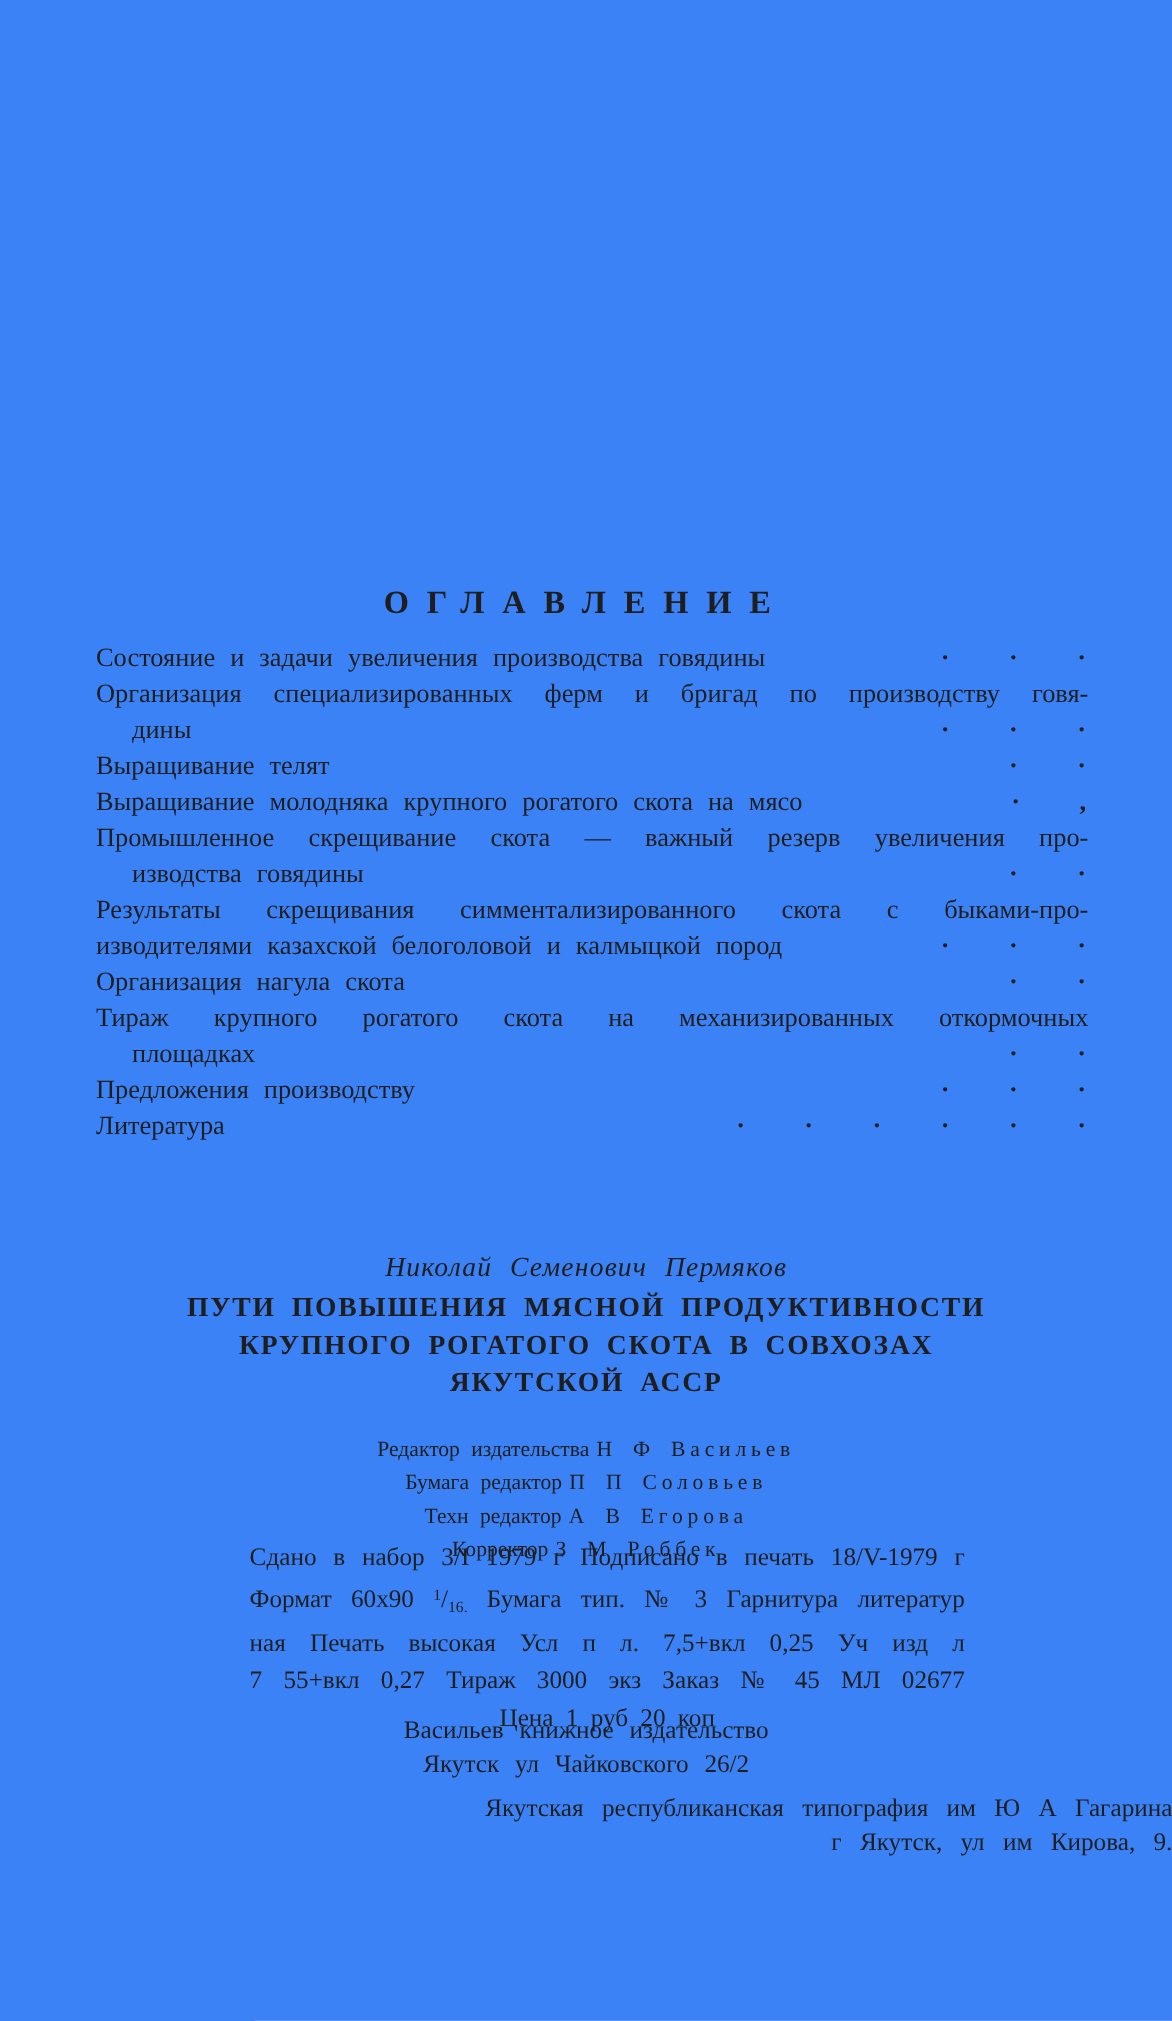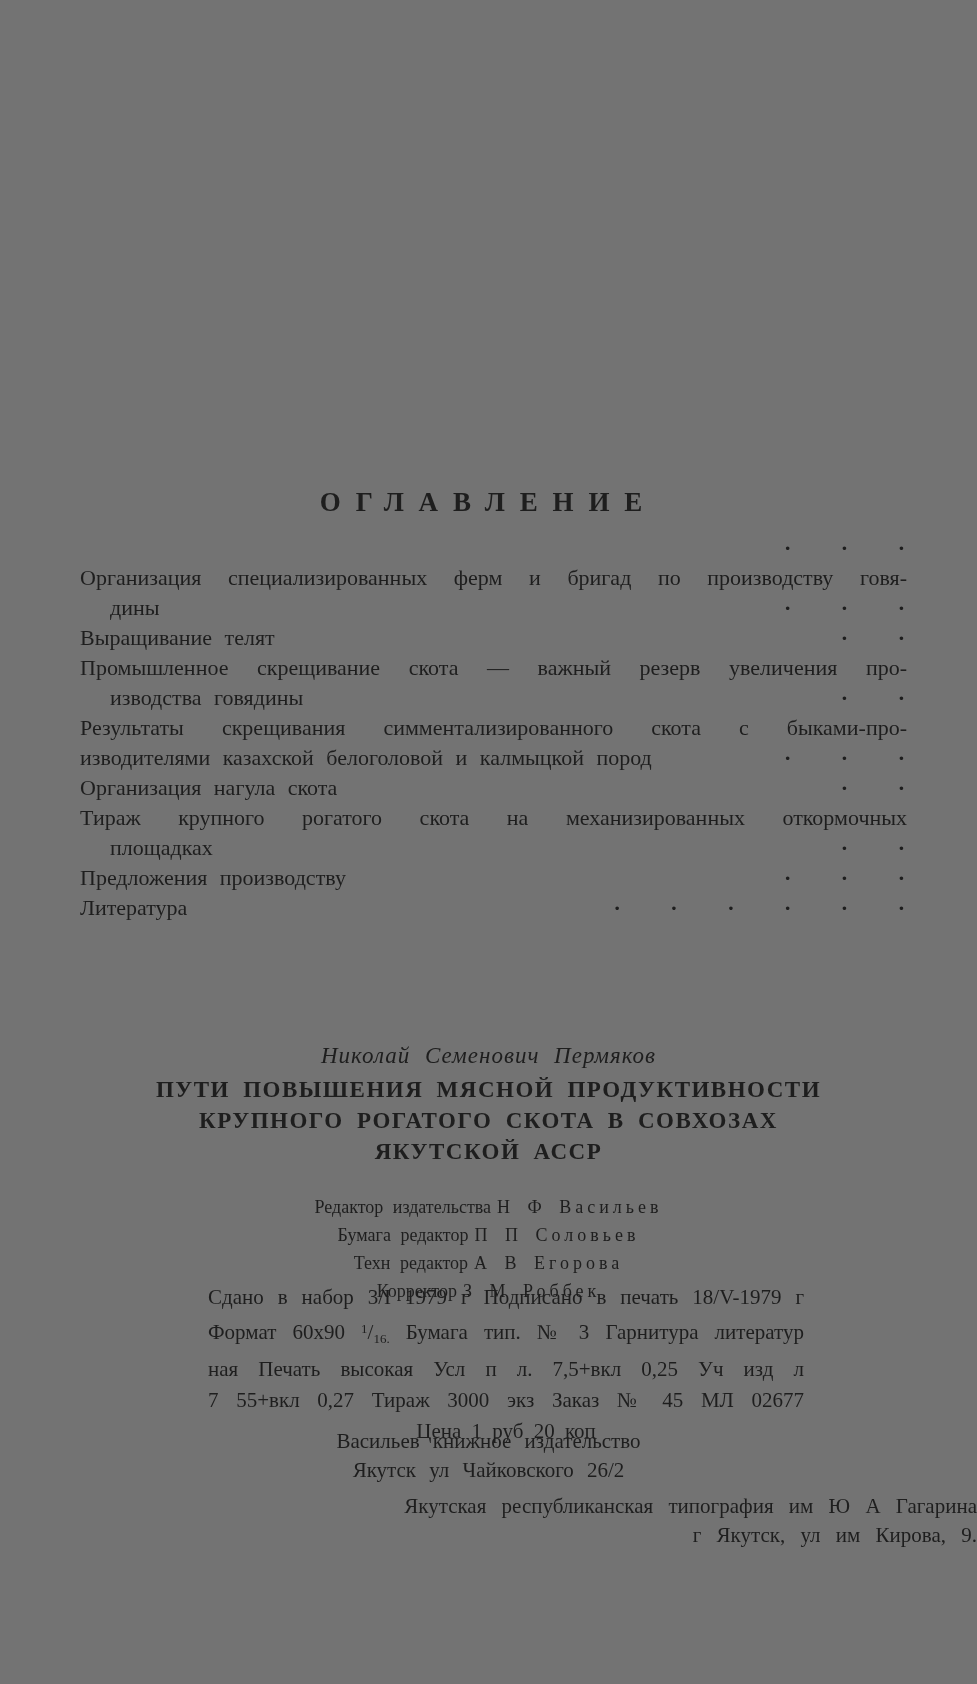--- a/index.html
+++ b/index.html
@@ -3,21 +3,21 @@
 <meta charset="utf-8">
 <style>
   html,body{margin:0;padding:0;}
   body{
     width:977px;height:1684px;
     background:#ffffff;
     font-family:"Liberation Serif","DejaVu Serif",serif;
     color:#1e1e1e;
     -webkit-font-smoothing:antialiased;
   }
-  .page{position:relative;width:977px;height:1684px;overflow:hidden;background:#737373;}
+  .page{position:relative;width:977px;height:1684px;overflow:hidden;background:#3b82f6;}
 
   
   .toc-heading{
     position:absolute;top:487px;left:0;width:100%;
     text-align:center;
     font-size:27px;font-weight:600;
     letter-spacing:0.55em;
     white-space:nowrap;
   }
   .toc{
@@ -101,32 +101,37 @@
 </style>
 </head>
 <body>
 
 <div class="page">
 
   <div class="toc-heading">ОГЛАВЛЕНИЕ</div>
 
   <div class="toc">
     <div class="toc-line">
+      <span class="t">Состояние и задачи увеличения производства говядины</span>
       <span class="dots">· · ·</span>
     </div>
     <div class="toc-line justify">
       <span class="t">Организация специализированных ферм и бригад по производству говя-</span>
     </div>
     <div class="toc-line indent">
       <span class="t">дины</span>
       <span class="dots">· · ·</span>
     </div>
     <div class="toc-line">
       <span class="t">Выращивание телят</span>
       <span class="dots">· ·</span>
+    </div>
+    <div class="toc-line">
+      <span class="t">Выращивание молодняка крупного рогатого скота на мясо</span>
+      <span class="dots">· ,</span>
     </div>
     <div class="toc-line justify">
       <span class="t">Промышленное скрещивание скота — важный резерв увеличения про-</span>
     </div>
     <div class="toc-line indent">
       <span class="t">изводства говядины</span>
       <span class="dots">· ·</span>
     </div>
     <div class="toc-line justify">
       <span class="t">Результаты скрещивания симментализированного скота с быками-про-</span>

